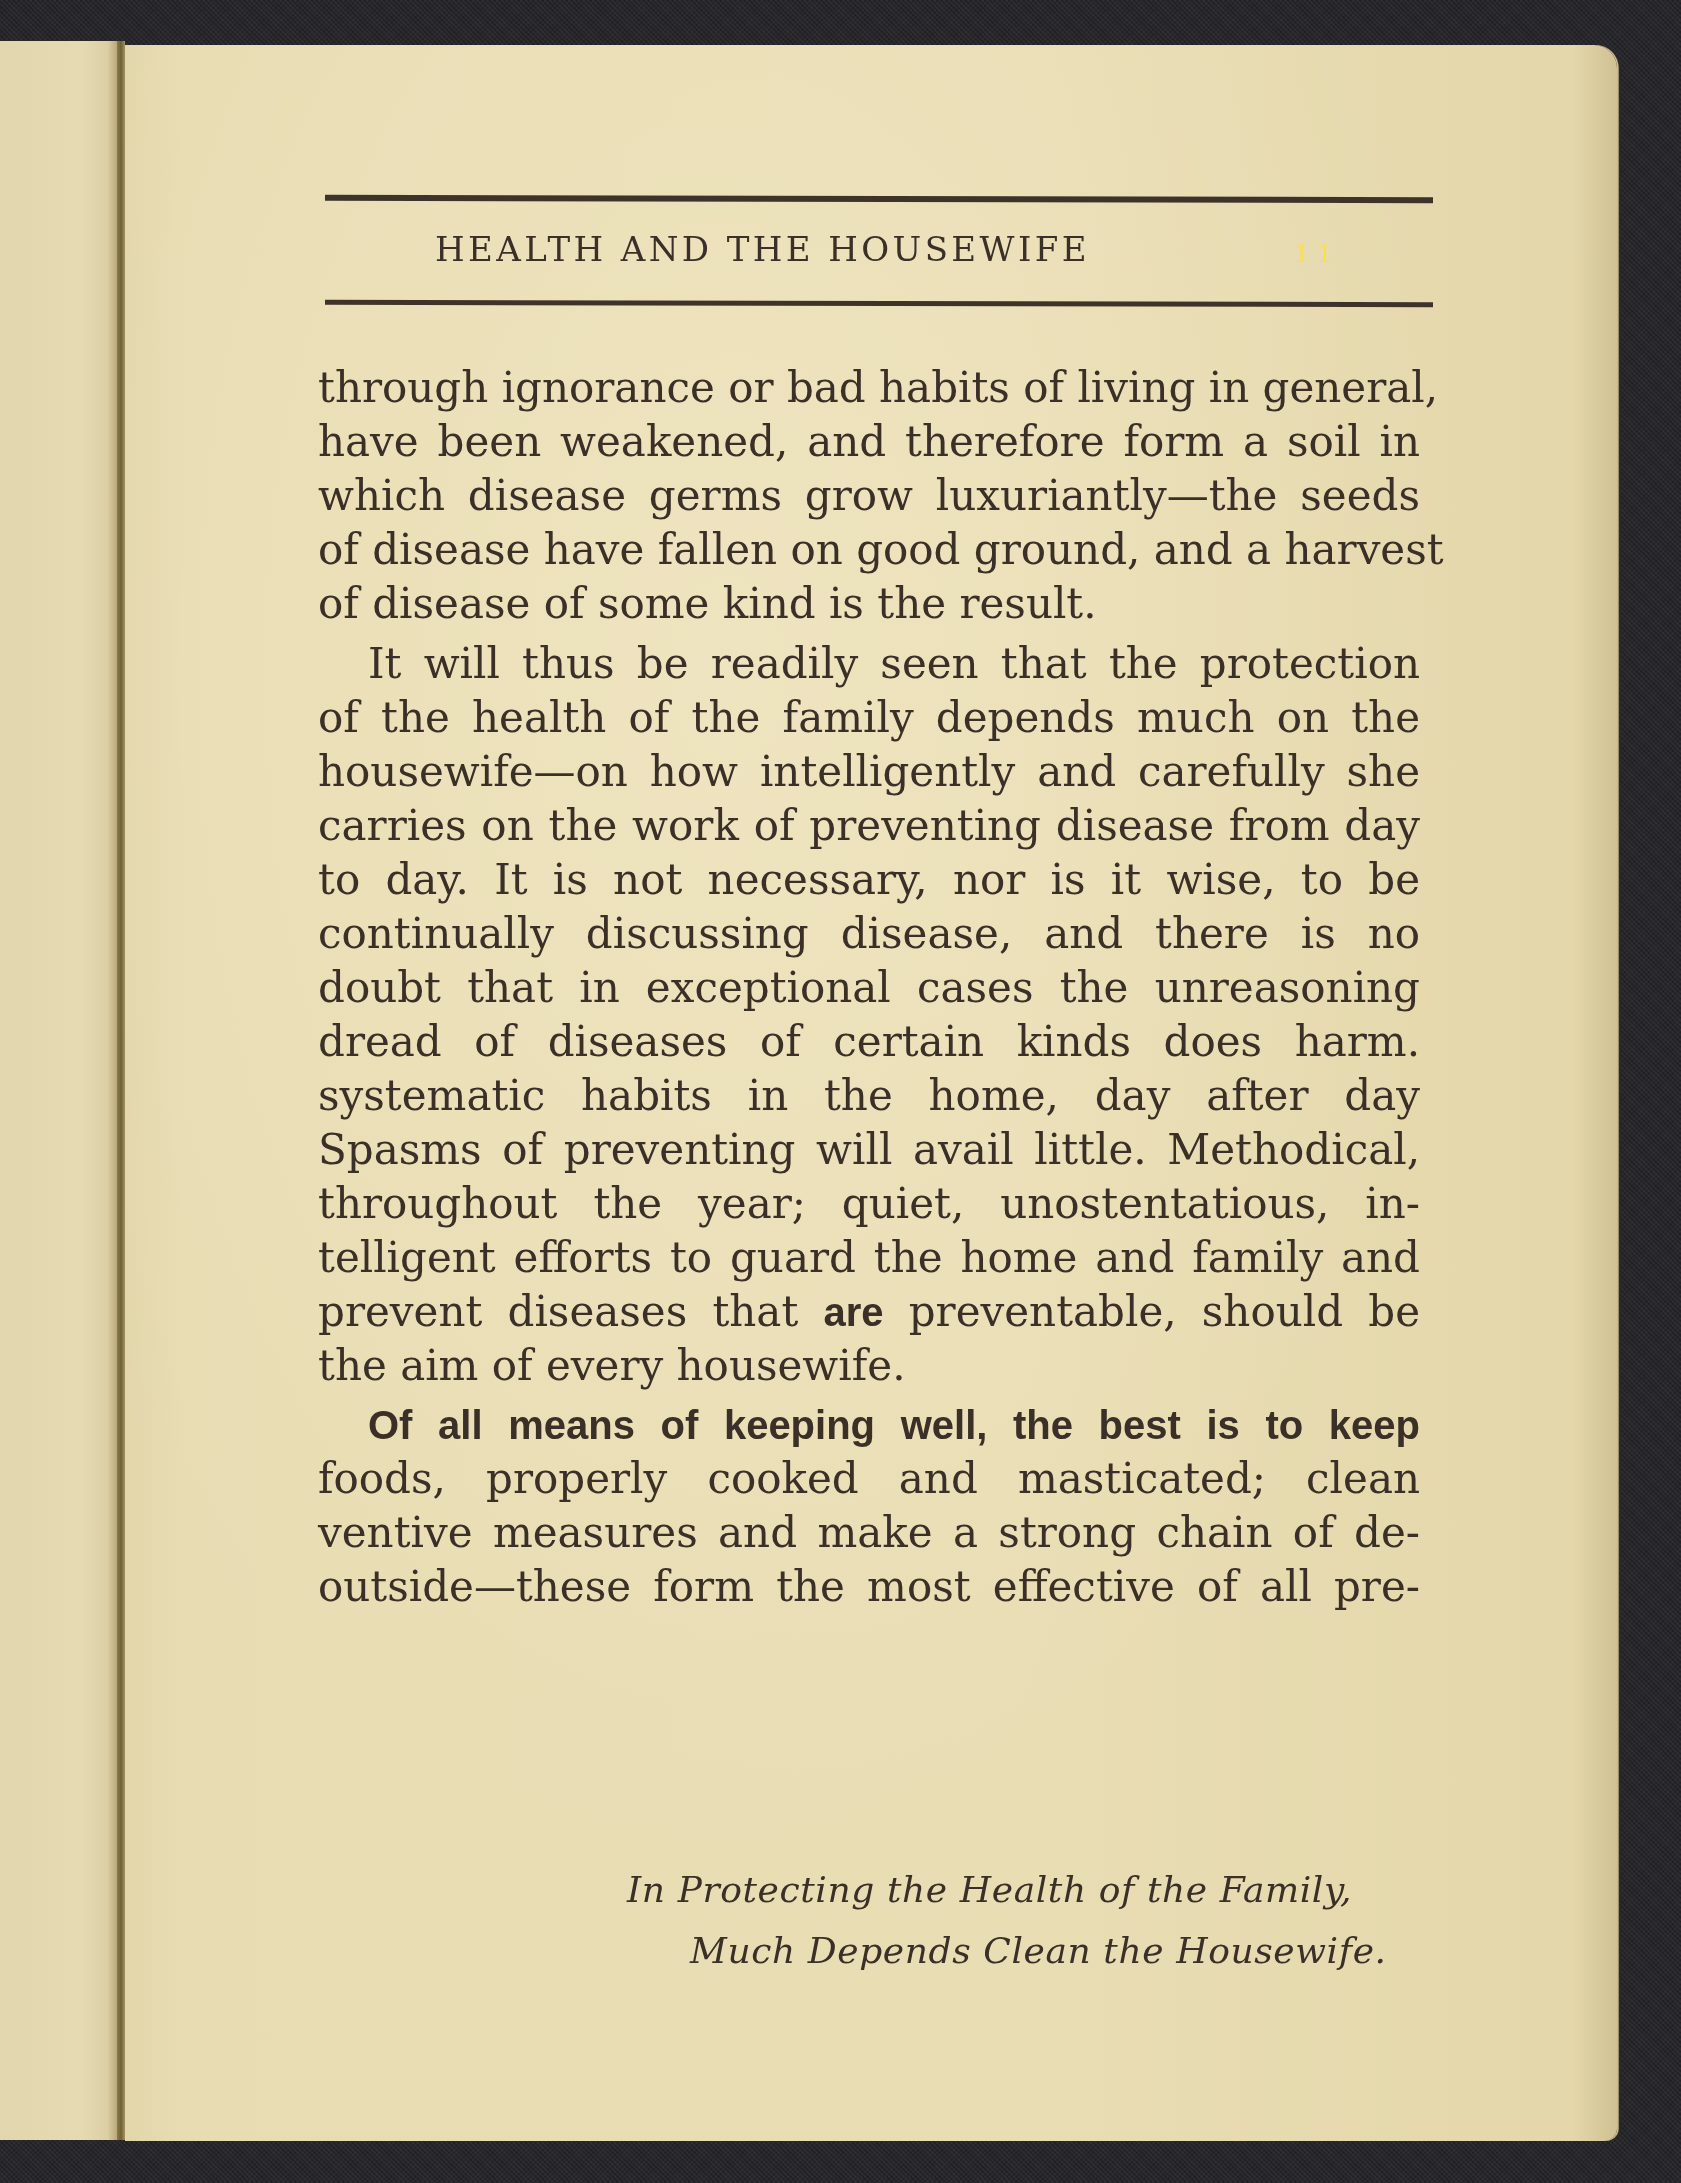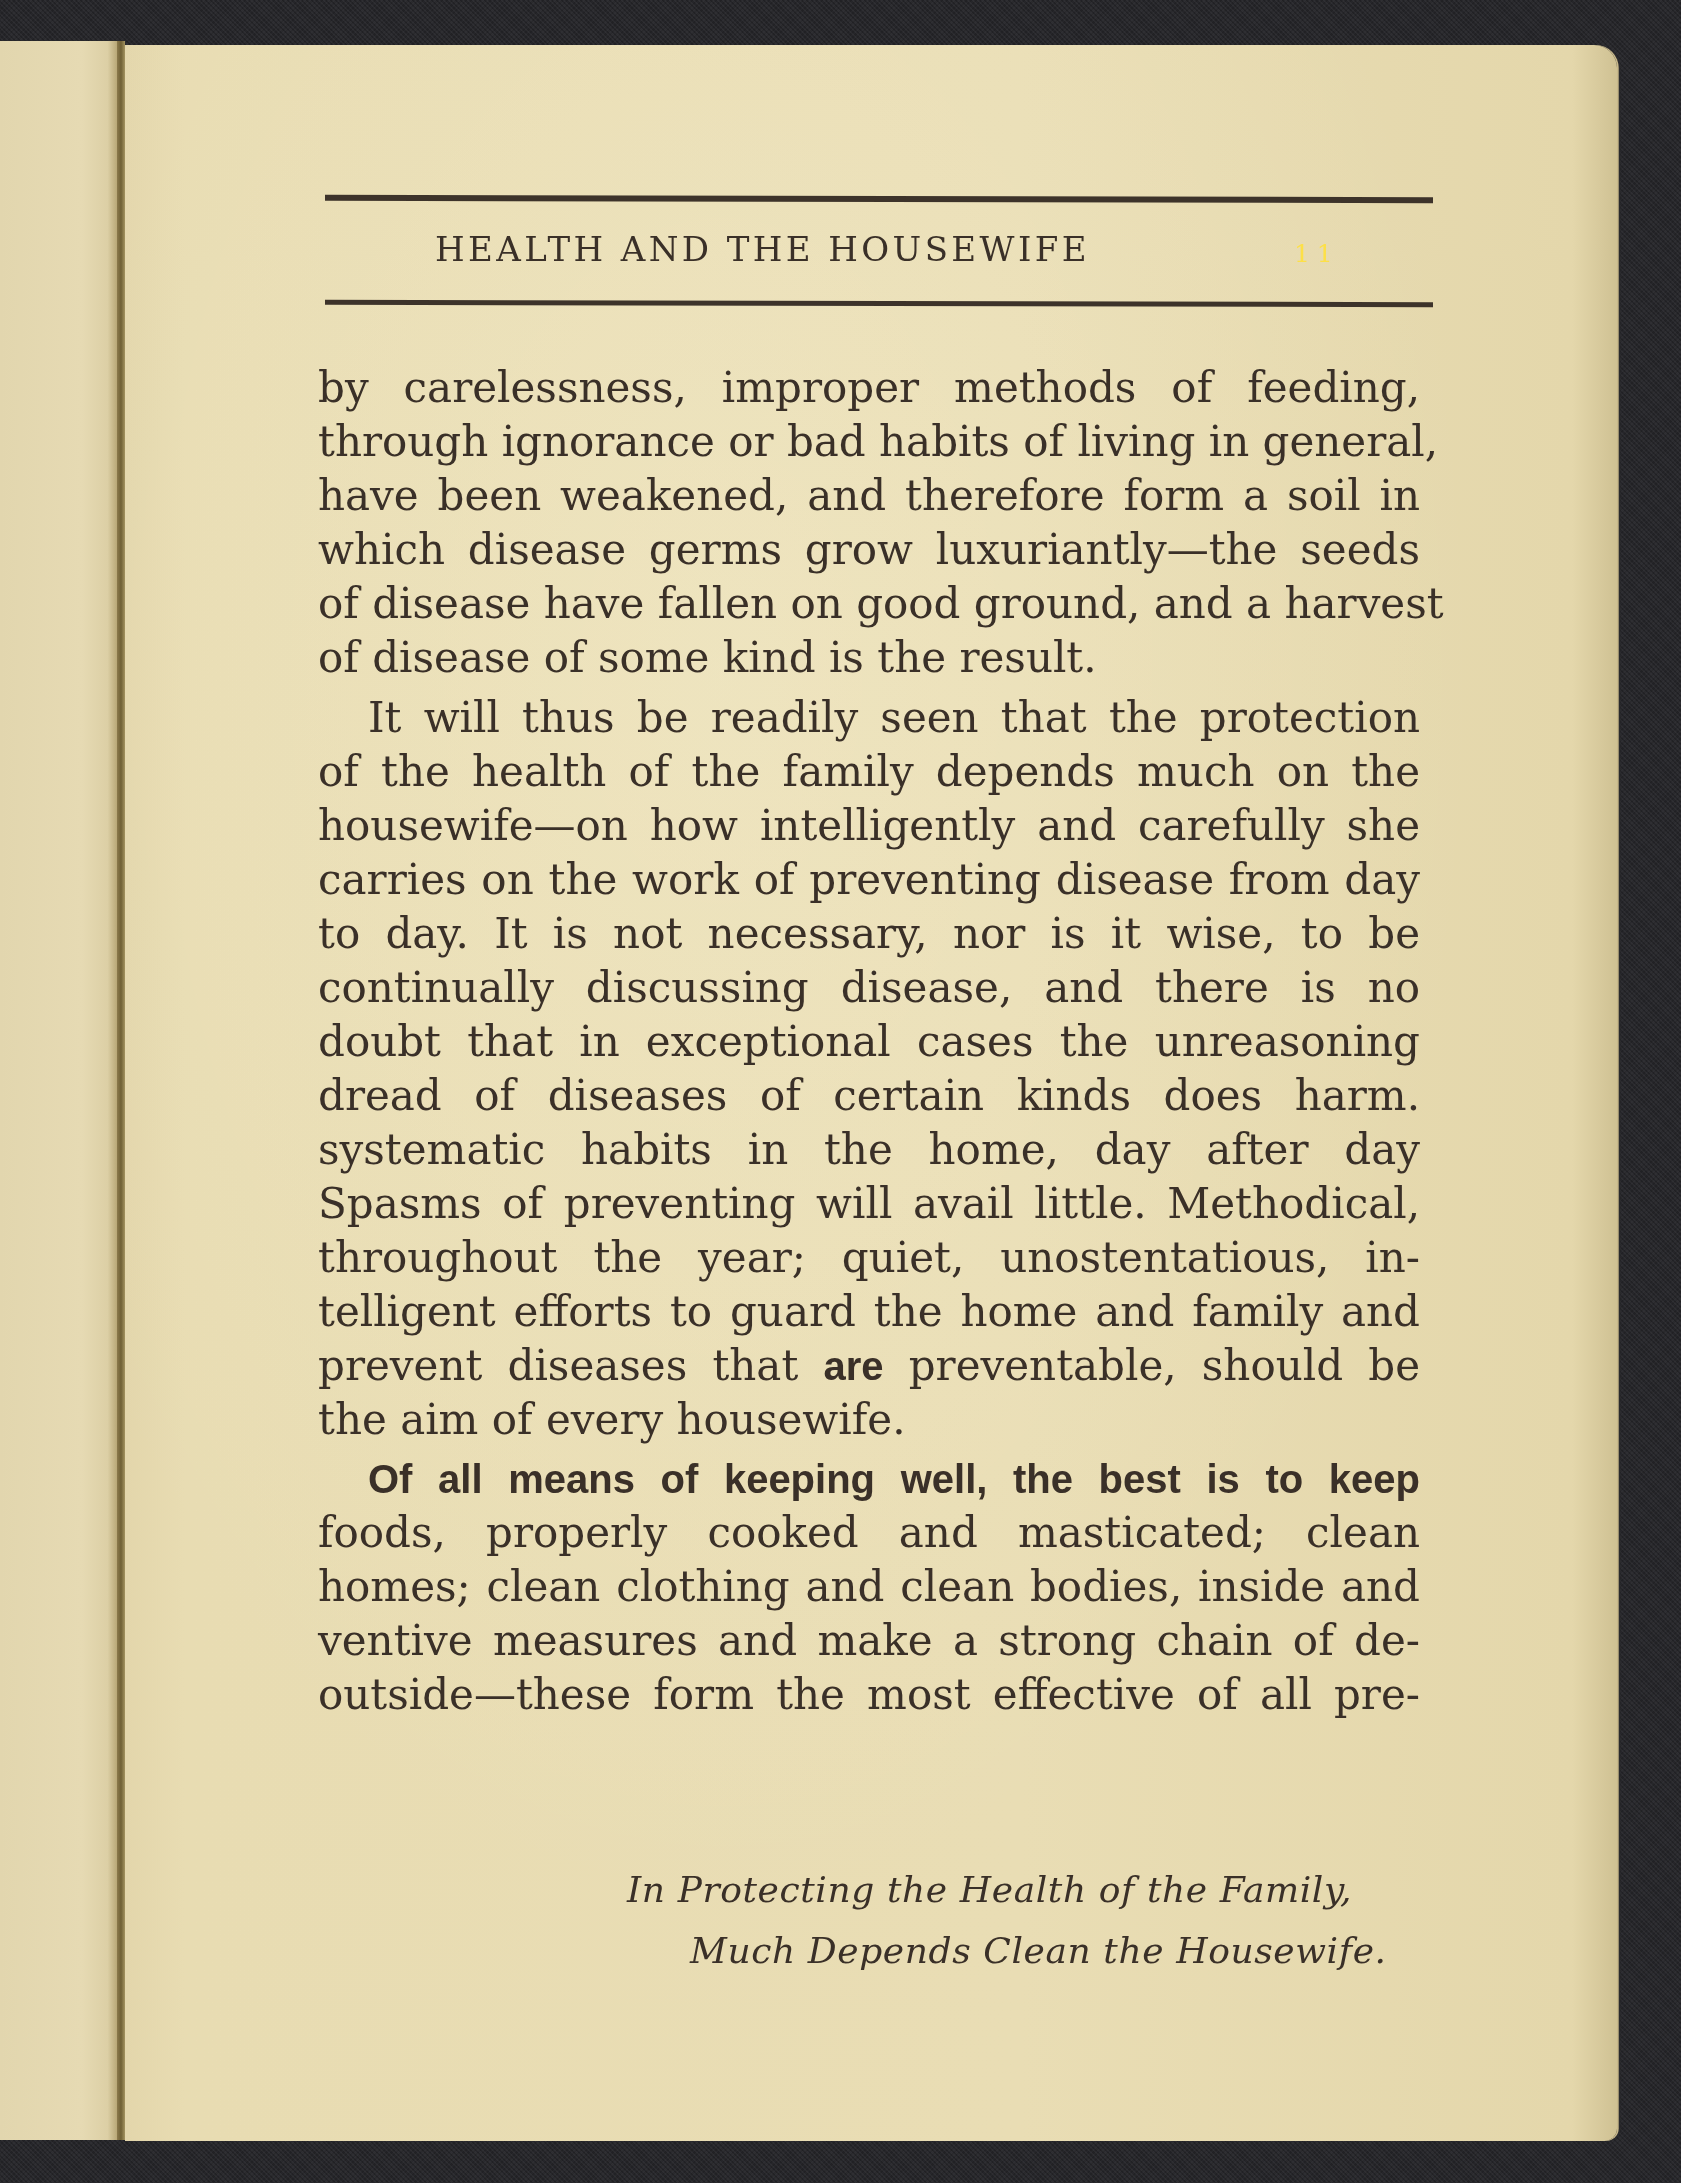--- a/index.html
+++ b/index.html
@@ -128,21 +128,20 @@
 <div class="right-page"></div>
 
 <div class="header-rule rule-top"></div>
 <div class="running-head">HEALTH AND THE HOUSEWIFE</div>
 <div class="page-number">11</div>
 <div class="header-rule rule-bottom"></div>
 
 <div class="body-text">
 
   <div>
-    <span class="line">by carelessness, improper methods of feeding,</span>
     <span class="line">through ignorance or bad habits of living in general,</span>
     <span class="line">have been weakened, and therefore form a soil in</span>
     <span class="line">which disease germs grow luxuriantly—the seeds</span>
     <span class="line">of disease have fallen on good ground, and a harvest</span>
     <span class="line last">of disease of some kind is the result.</span>
   </div>
   <div class="para-gap"></div>
 
   <div>
     <span class="line indent">It will thus be readily seen that the protection</span>
@@ -158,21 +157,20 @@
     <span class="line">throughout the year; quiet, unostentatious, in-</span>
     <span class="line">telligent efforts to guard the home and family and</span>
     <span class="line"><span>prevent diseases that </span><span class="bold">are</span><span> preventable, should be</span></span>
     <span class="line last">the aim of every housewife.</span>
   </div>
   <div class="para-gap"></div>
 
   <div>
     <span class="line indent bold">Of all means of keeping well, the best is to keep</span>
     <span class="line">foods, properly cooked and masticated; clean</span>
-    <span class="line">homes; clean clothing and clean bodies, inside and</span>
     <span class="line">ventive measures and make a strong chain of de-</span>
     <span class="line">outside—these form the most effective of all pre-</span>
   </div>
 </div>
 
 <div class="caption caption-1">In Protecting the Health of the Family,</div>
 <div class="caption caption-2">Much Depends Clean the Housewife.</div>
 
 
 </body></html>

